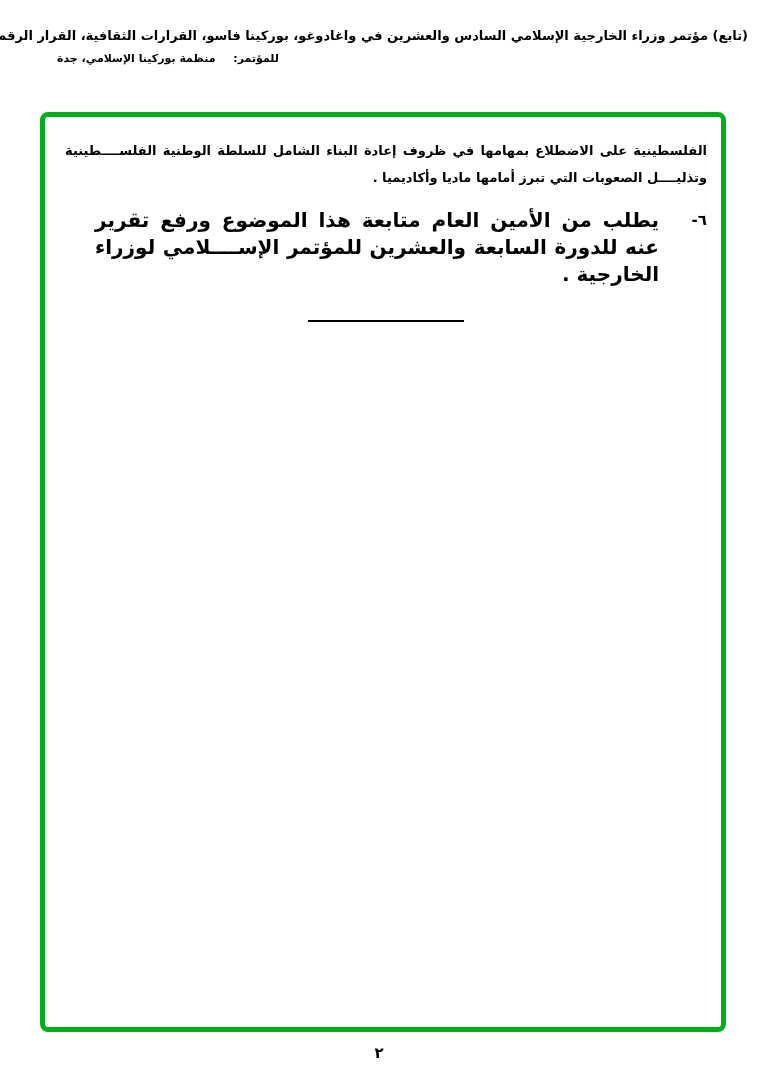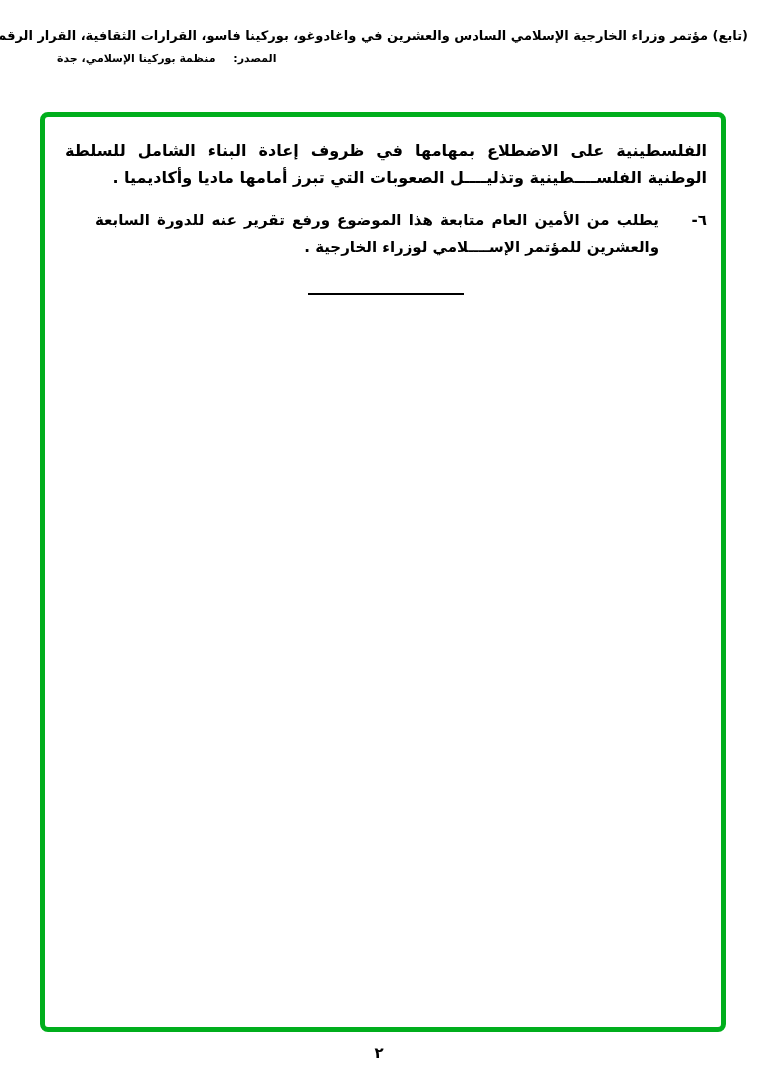--- a/index.html
+++ b/index.html
@@ -50,42 +50,42 @@
     height: 920px;
     border: 5px solid #00AE1C;
     border-radius: 8px;
     box-sizing: border-box;
     padding: 20px 14px 0 20px;
   }
   .para {
     direction: rtl;
     text-align: justify;
     text-justify: inter-word;
-    font-size: 16px;
+    font-size: 13px;
     font-weight: bold;
     line-height: 27px;
     margin: 0;
   }
   .item {
     display: flex;
     direction: rtl;
     margin-top: 16px;
   }
   .item-number {
     flex: 0 0 32px;
     font-size: 15px;
     font-weight: bold;
     line-height: 27px;
     text-align: right;
   }
   .item-text {
     direction: rtl;
     text-align: justify;
     text-justify: inter-word;
-    font-size: 15px;
+    font-size: 20px;
     font-weight: bold;
     line-height: 27px;
     margin: 0 16px 0 30px;
     flex: 1;
   }
   .divider {
     width: 156px;
     height: 2px;
     background: #000000;
     margin: 32px auto 0 auto;
@@ -105,21 +105,21 @@
 </head>
 <body>
 
 <div class="page">
 
   <header class="doc-header">
     <div class="header-title">(تابع) مؤتمر وزراء الخارجية الإسلامي السادس والعشرين في واغادوغو، بوركينا فاسو، القرارات الثقافية، القرار الرقم ٢٦/٢٦-ث</div>
   </header>
 
   <div class="header-source">
-    <span class="src-label">المصدر:</span>
+    <span class="src-label">للمؤتمر:</span>
     <span class="src-value">منظمة بوركينا الإسلامي، جدة</span>
   </div>
 
   <div class="frame">
 
     <p class="para">الفلسطينية على الاضطلاع بمهامها في ظروف إعادة البناء الشامل للسلطة الوطنية الفلســــطينية وتذليــــل الصعوبات التي تبرز أمامها ماديا وأكاديميا .</p>
 
     <div class="item">
       <span class="item-number">٦-</span>
       <p class="item-text">يطلب من الأمين العام متابعة هذا الموضوع ورفع تقرير عنه للدورة السابعة والعشرين للمؤتمر الإســــلامي لوزراء الخارجية .</p>

